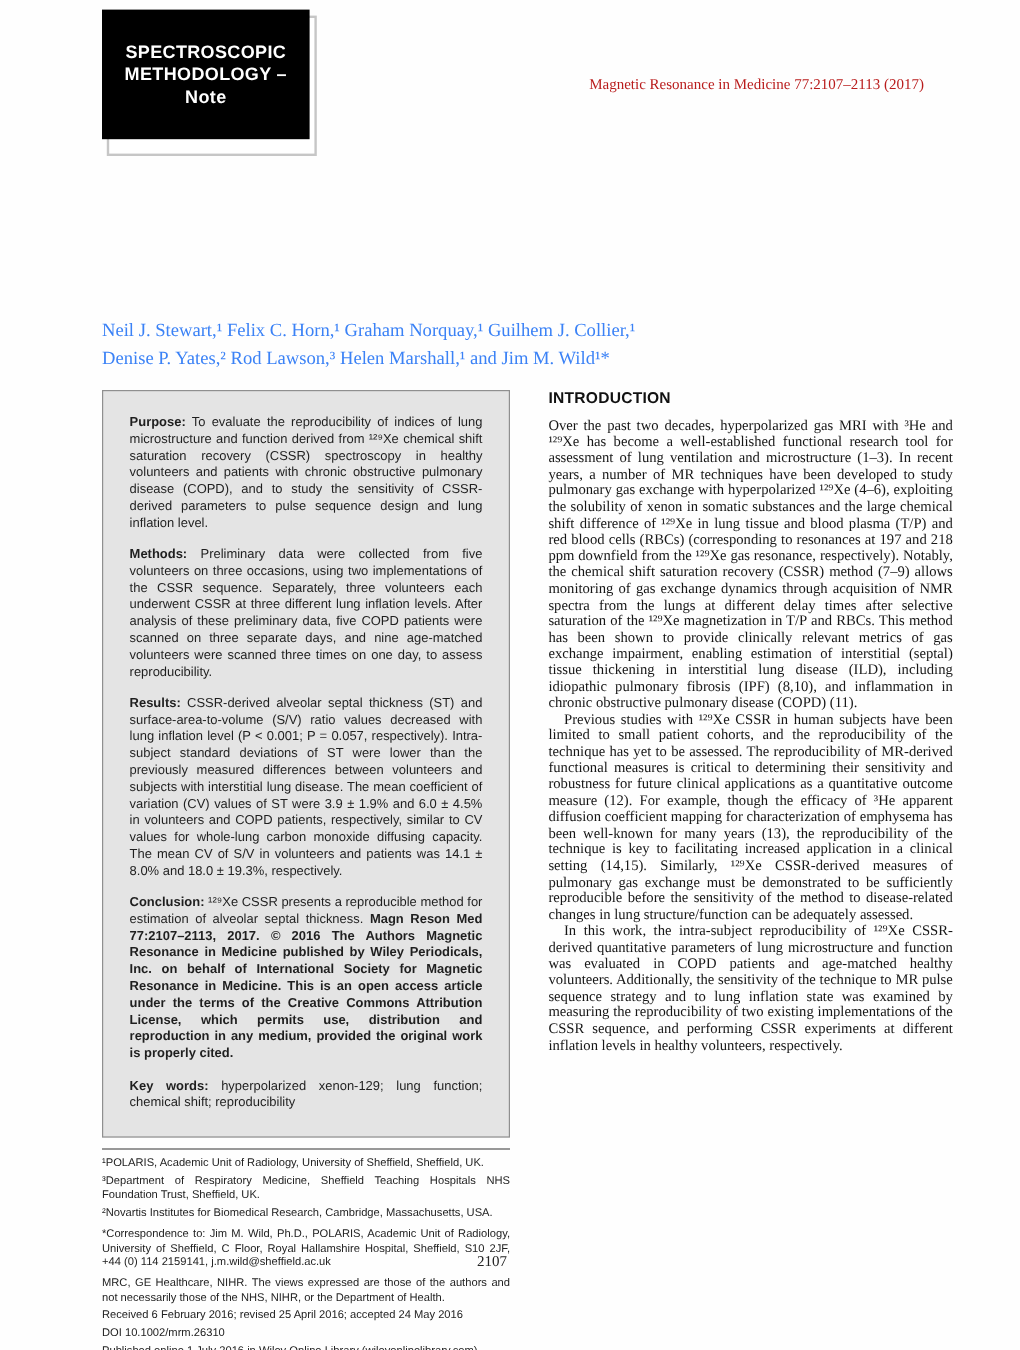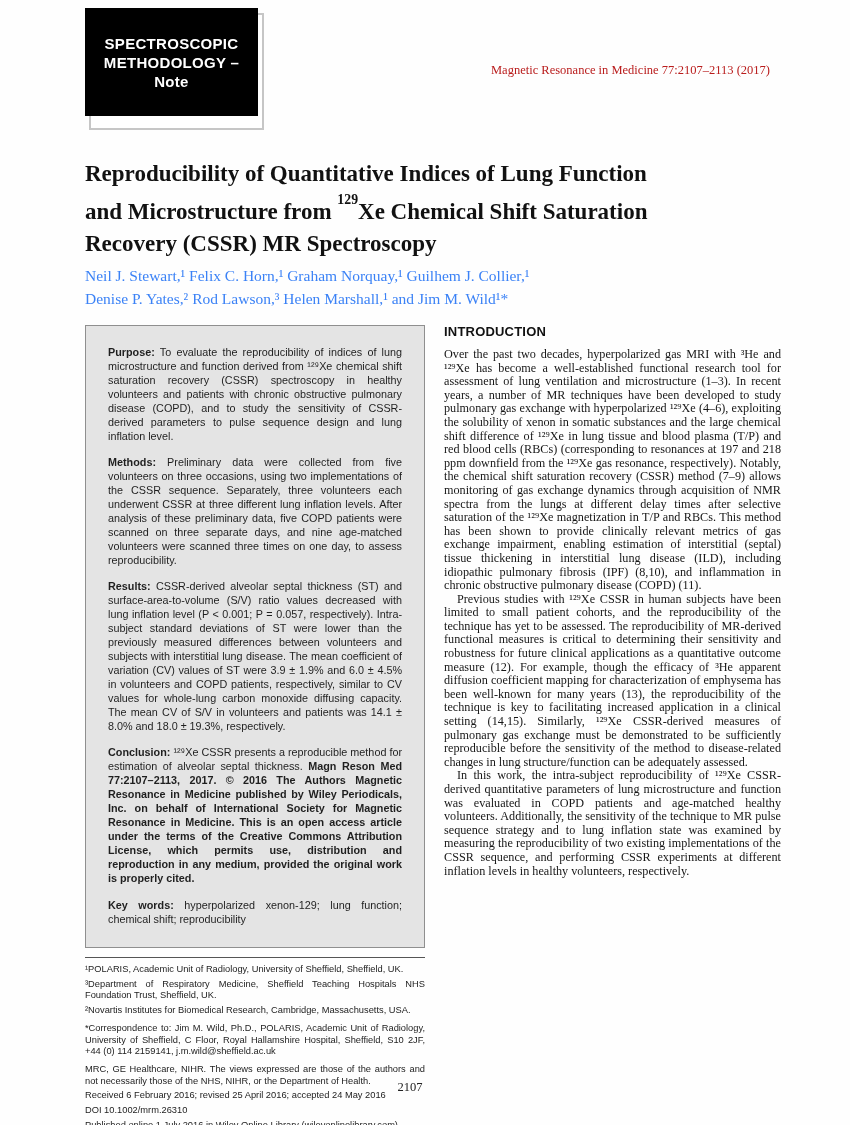--- a/index.html
+++ b/index.html
@@ -31,21 +31,21 @@
     position:absolute; left:85px; top:158px; width:695px;
     font-size:23px; font-weight:bold; line-height:32px; color:#111;
   }
   .title sup { font-size:60%; position:relative; top:-0.45em; }
   .authors {
     position:absolute; left:85px; top:264px; width:660px;
     font-size:15.5px; line-height:23px; color:#3b82f6;
   }
   
   .col-left  { position:absolute; left:85px;  top:325px; width:340px; }
-  .col-right { position:absolute; left:444px; top:324px; width:337px; }
+  .col-right { position:absolute; left:457px; top:324px; width:337px; }
   
   .abstract-box {
     background:#e4e4e4; border:1px solid #8f8f8f; padding:7px 10px 9px 10px;
     font-family:"Liberation Sans", sans-serif; font-size:10.8px;
     line-height:14px; color:#1f1f1f; text-align:justify;
   }
   .abstract-box p { margin:12px; }
   .abstract-box .kw { margin-top:13px; }
   
   .footnotes {
@@ -61,42 +61,37 @@
     font-family:"Liberation Sans", sans-serif; font-weight:bold;
     font-size:13px; letter-spacing:0.2px; color:#111; margin-bottom:9px;
   }
   .intro p {
     font-size:12.2px; line-height:13.6px; text-align:justify; color:#161616;
   }
   .intro p.indent { text-indent:13px; }
   
   .page-number {
     position:absolute; left:330px; top:1044px; width:160px;
-    text-align:center; font-size:12.5px; color:#222;margin-top:36px;
+    text-align:center; font-size:12.5px; color:#222;
   }
 </style>
 </head>
 <body>
 
 <div class="page">
 
   <div class="badge-frame"></div>
   <div class="badge">
     <span>SPECTROSCOPIC</span>
     <span>METHODOLOGY –</span>
     <span>Note</span>
   </div>
 
   <div class="journal-line">Magnetic Resonance in Medicine 77:2107–2113 (2017)</div>
 
-  <h1 class="title">
-    <span style="display:block">Reproducibility of Quantitative Indices of Lung Function</span>
-    <span style="display:block"><span>and Microstructure from </span><sup>129</sup><span>Xe Chemical Shift Saturation</span></span>
-    <span style="display:block">Recovery (CSSR) MR Spectroscopy</span>
-  </h1>
 
   <div class="authors">
     <span style="display:block">Neil J. Stewart,¹ Felix C. Horn,¹ Graham Norquay,¹ Guilhem J. Collier,¹</span>
     <span style="display:block">Denise P. Yates,² Rod Lawson,³ Helen Marshall,¹ and Jim M. Wild¹*</span>
   </div>
 
   <div class="col-left">
     <div class="abstract-box">
       <p>
         <b>Purpose:</b>

